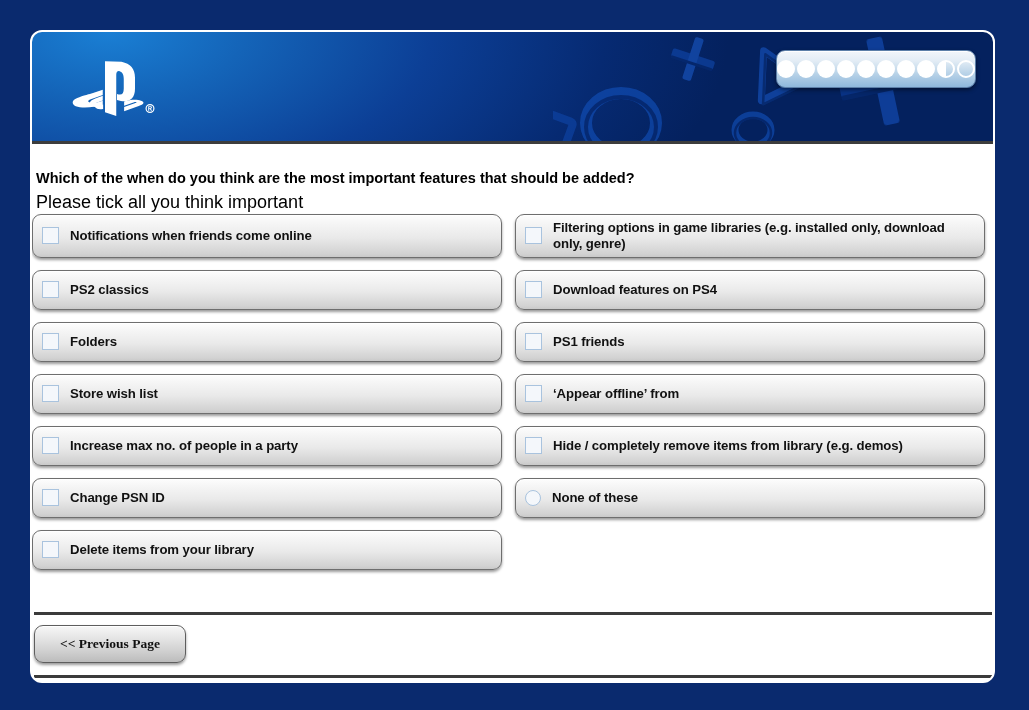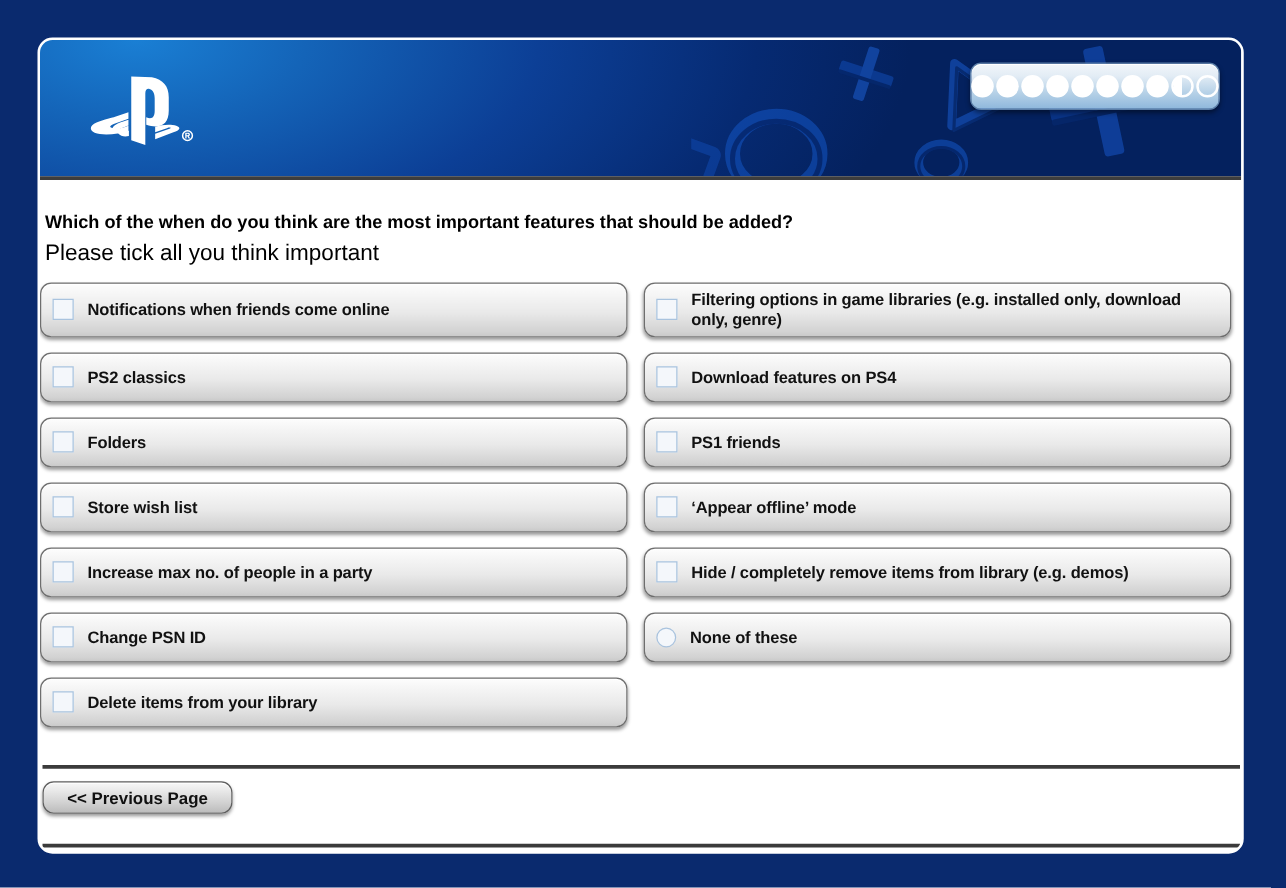--- a/index.html
+++ b/index.html
@@ -90,21 +90,21 @@
   #question-sub {
     font-size: 18px;
     color: #000;
     margin: 0;
     line-height: 1.2;
   }
 
   
   #options-grid {
     position: relative;
-    margin-top: 12px;
+    margin-top: 0;
     display: grid;
     grid-template-columns: 470px 470px;
     column-gap: 13px;
     row-gap: 12px;
   }
   .option {
     position: relative;
     min-height: 40px;
     border-radius: 9px;
     background: linear-gradient(to bottom, #fdfdfd 0%, #f6f6f6 18%, #e9e9e9 55%, #d2d2d2 92%, #c9c9c9 100%);
@@ -144,26 +144,26 @@
   #nav-row {
     position: absolute;
     left: 2px;
     top: 481px;
     width: 958px;
     display: flex;
     justify-content: space-between;
     align-items: center;
   }
   .nav-btn {
-    height: 26px;
+    height: 38px;
     border-radius: 9px;
     background: linear-gradient(to bottom, #f7f7f7 0%, #eaeaea 25%, #d3d3d3 65%, #bcbcbc 100%);
     border: 1px solid #5e5e5e;
     box-shadow: 0 2px 3px rgba(0,0,0,0.40), inset 0 1px 0 rgba(255,255,255,0.9);
-    font-family: Liberation Sans, sans-serif;
+    font-family: Liberation Serif, serif;
     font-size: 13.5px;
     font-weight: bold;
     color: #111;
     padding: 0 18px;
     cursor: pointer;
     display: flex;
     align-items: center;
     justify-content: center;
   }
   #prev-page-button { min-width: 152px; }
@@ -279,21 +279,21 @@
         <span class="box"></span>
         <span class="option-label">PS1 friends</span>
       </div>
       <div class="option">
         <span class="box"></span>
         <span class="option-label">Store wish list</span>
       </div>
 
       <div class="option">
         <span class="box"></span>
-        <span class="option-label">‘Appear offline’ mode</span>
+        <span class="option-label">‘Appear offline’ from</span>
       </div>
       <div class="option">
         <span class="box"></span>
         <span class="option-label">Increase max no. of people in a party</span>
       </div>
 
       <div class="option">
         <span class="box"></span>
         <span class="option-label">Hide / completely remove items from library (e.g. demos)</span>
       </div>

